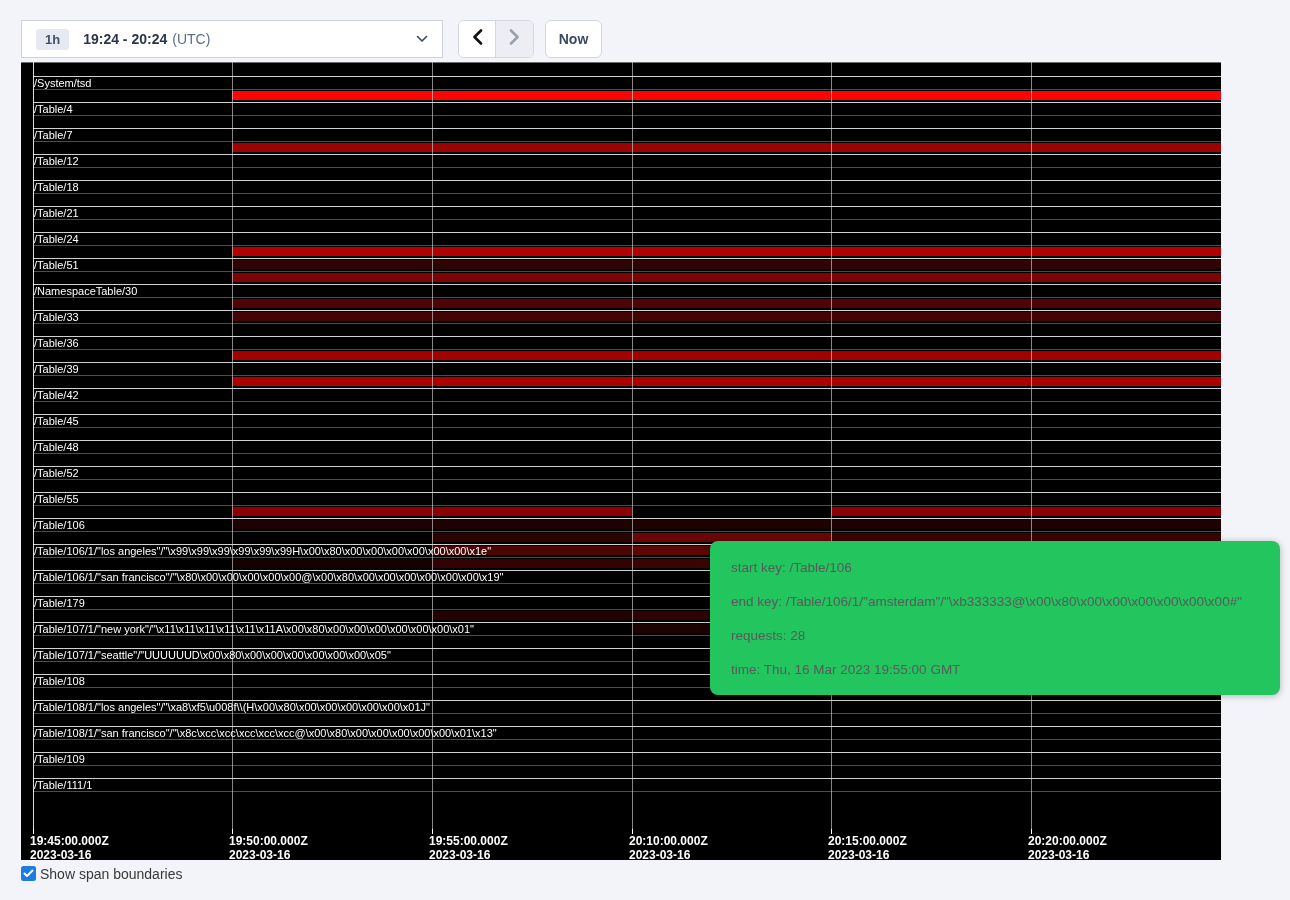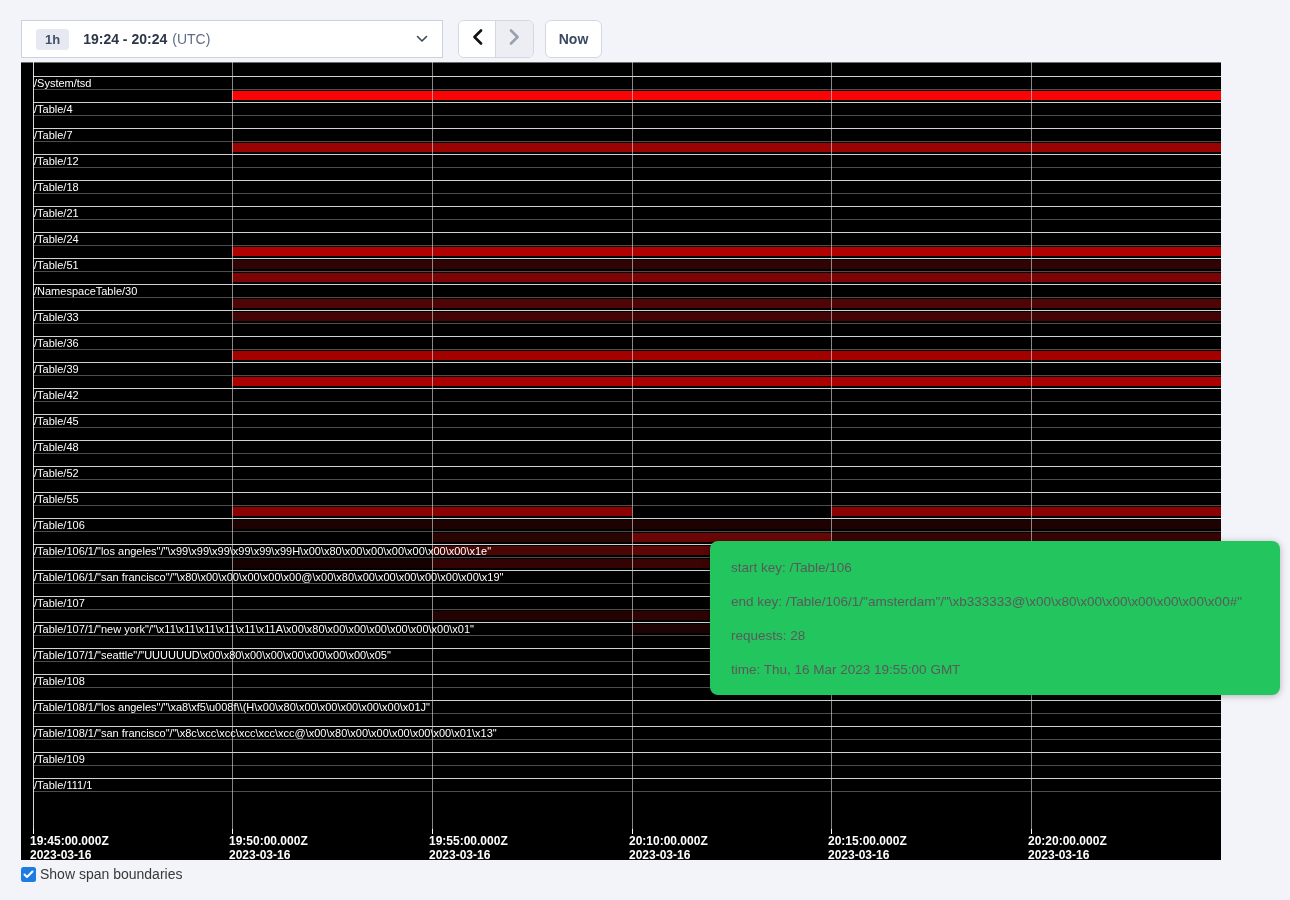--- a/index.html
+++ b/index.html
@@ -69,21 +69,21 @@
   
   .kv-tooltip {
     position:absolute; left:710px; top:541px; width:570px; height:154px;
     background:#22c55e; border-radius:8px; box-shadow:0 1px 7px rgba(0,0,0,0.28);
     padding:9px 21px; z-index:10;
     display:flex; flex-direction:column; justify-content:space-around;
   }
   .kv-tooltip p { color:#5a5a5a; font-size:13.5px; white-space:nowrap; }
 
   
-  .footer { position:absolute; left:21px; top:866px; display:flex; align-items:flex-end; }
+  .footer { position:absolute; left:21px; top:866px; display:flex; align-items:flex-start; }
   .cbox {
     width:15px; height:15px; background:#1e7be2; border-radius:2.5px;
     display:flex; align-items:center; justify-content:center; cursor:pointer; flex:none;
   }
   .cbox svg { display:block; }
   .cbox-label { margin-left:4px; color:#383838; font-size:14px; }
 </style>
 </head>
 <body>
 
@@ -327,21 +327,21 @@
           <div class="hm-line strong"></div>
           <span class="hm-label">/Table/106/1/"san francisco"/"\x80\x00\x00\x00\x00\x00@\x00\x80\x00\x00\x00\x00\x00\x00\x19"</span>
         </div>
         <div class="hm-sub">
           <div class="hm-line faint"></div>
         </div>
       </div>
       <div class="hm-row">
         <div class="hm-sub">
           <div class="hm-line strong"></div>
-          <span class="hm-label">/Table/107</span>
+          <span class="hm-label">/Table/179</span>
         </div>
         <div class="hm-sub">
           <div class="hm-band" style="background: rgb(36, 2, 2); left: 411px; width: 200px;"></div>
           <div class="hm-band" style="background: rgb(46, 3, 3); left: 611px; width: 199px;"></div>
           <div class="hm-band" style="background: rgb(46, 3, 3); left: 810px; width: 200px;"></div>
           <div class="hm-band" style="background: rgb(46, 3, 3); left: 1010px; width: 190px;"></div>
           <div class="hm-line faint"></div>
         </div>
       </div>
       <div class="hm-row">

